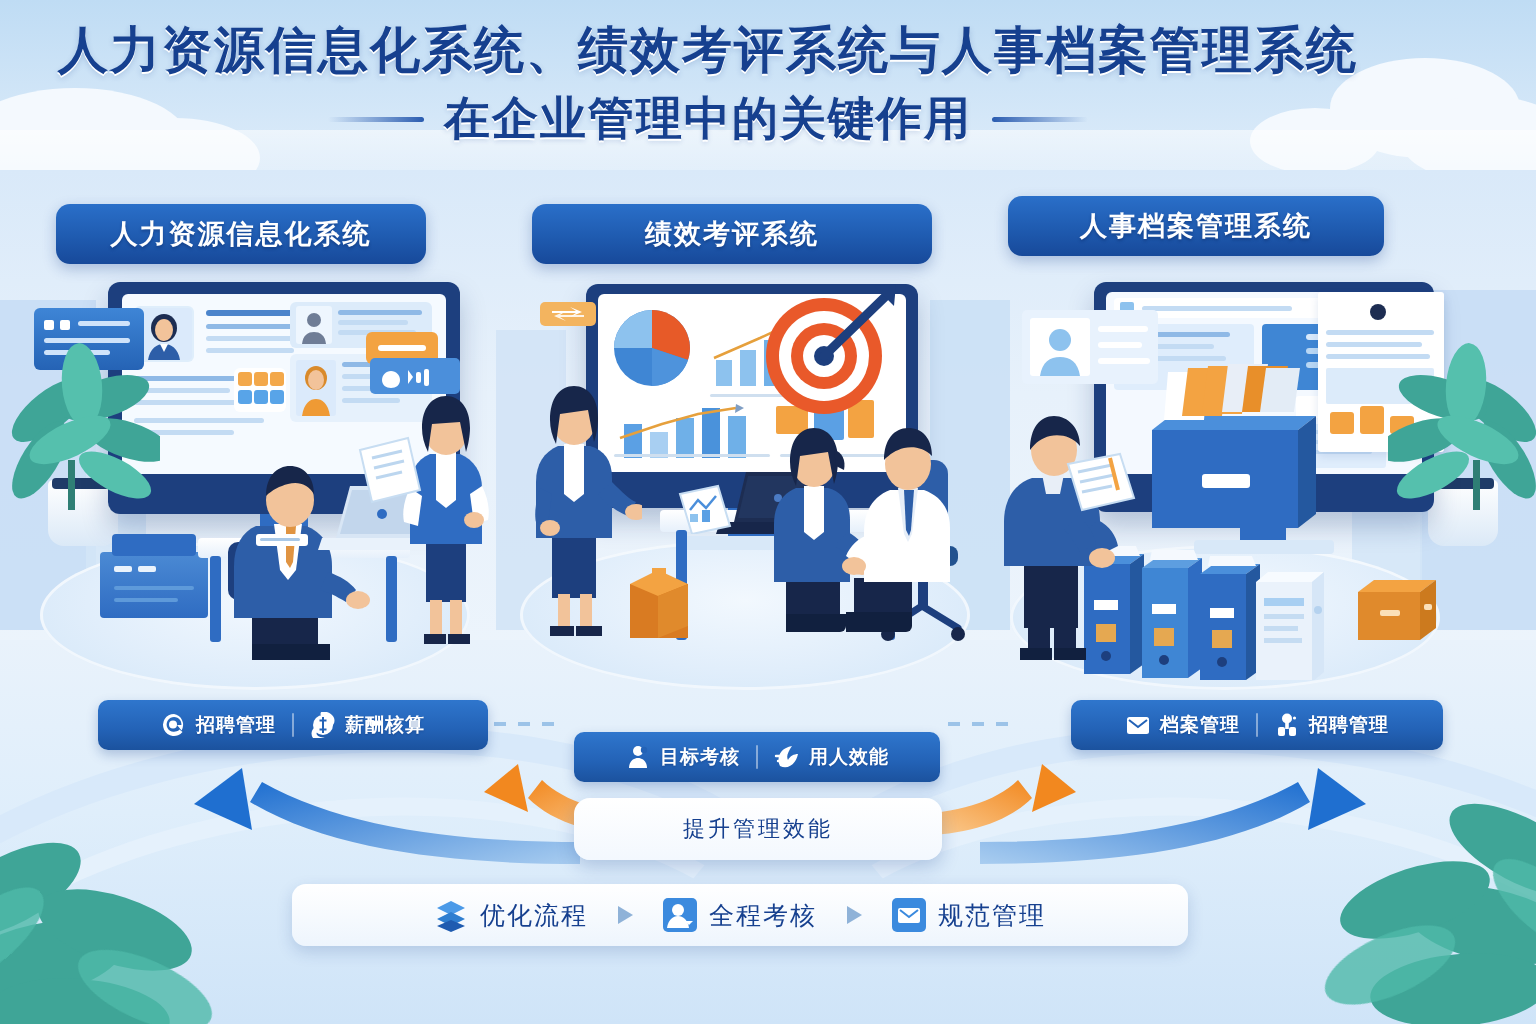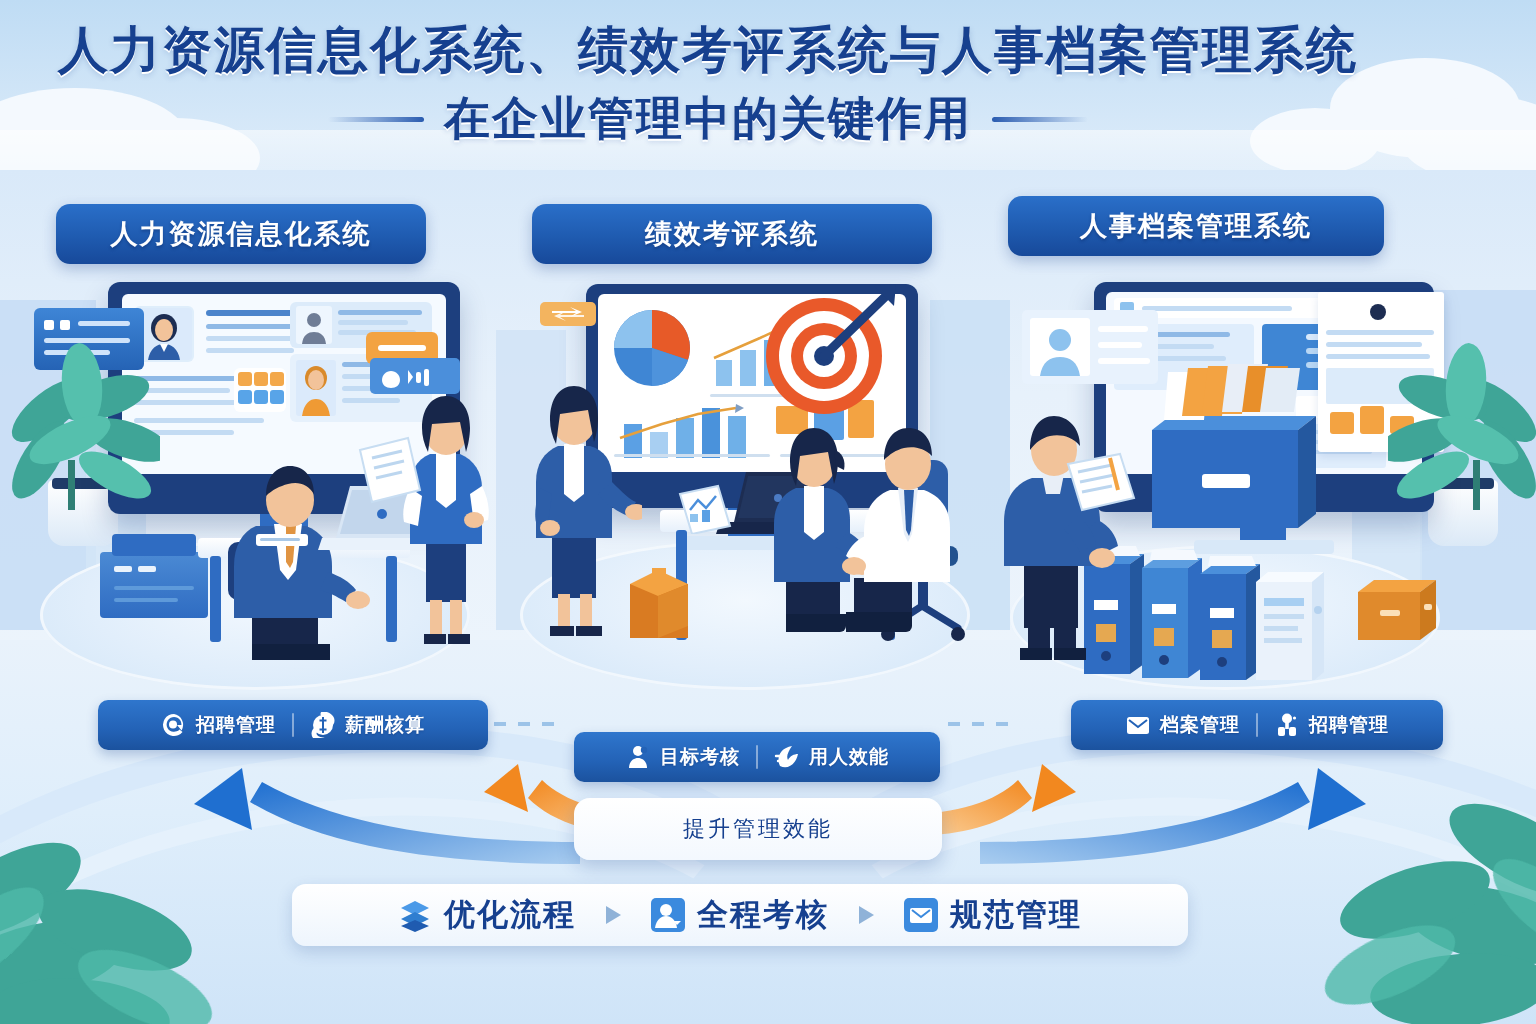--- a/index.html
+++ b/index.html
@@ -112,21 +112,21 @@
     text-shadow:0 1px 0 #fff;white-space:nowrap;}
 
   
   .botbar{
     position:absolute;height:62px;border-radius:14px;
     background:linear-gradient(180deg,#ffffff 0%,#eef5fd 100%);
     box-shadow:0 6px 16px rgba(20,60,140,.18);
     display:flex;align-items:center;justify-content:center;gap:30px;z-index:45;
   }
   .bitem{display:flex;align-items:center;gap:12px;}
-  .blabel{font-size:31px;font-weight:bold;color:#16408f;letter-spacing:2px;white-space:nowrap;}
+  .blabel{font-size:25px;font-weight:normal;color:#16408f;letter-spacing:2px;white-space:nowrap;}
   .bicon{width:34px;height:34px;flex:0 0 auto;}
   .tri{width:0;height:0;border-left:15px solid #8fb2d8;border-top:9px solid transparent;border-bottom:9px solid transparent;}
 </style>
 </head>
 <body>
 
 <div class="stage">
 
   <div class="sky"></div>
   <div class="cloud" style="left:-40px;top:88px;width:230px;height:110px;"></div>

